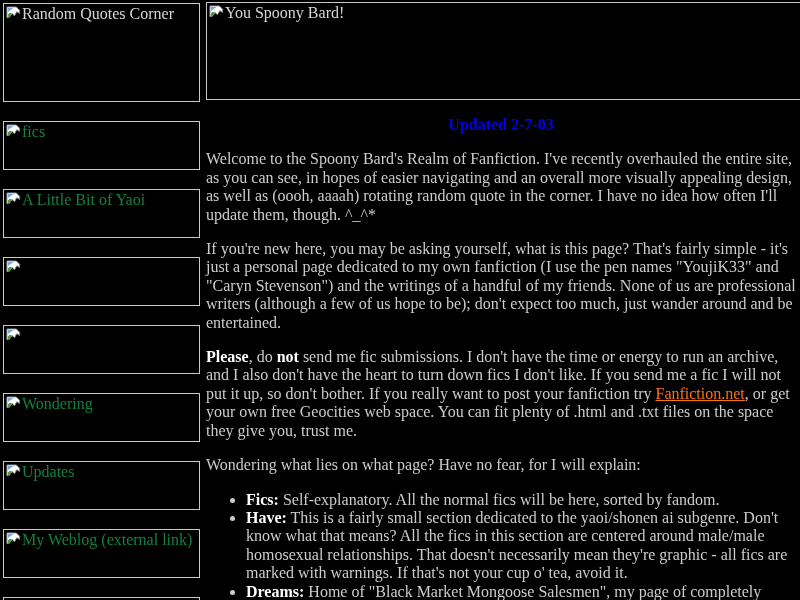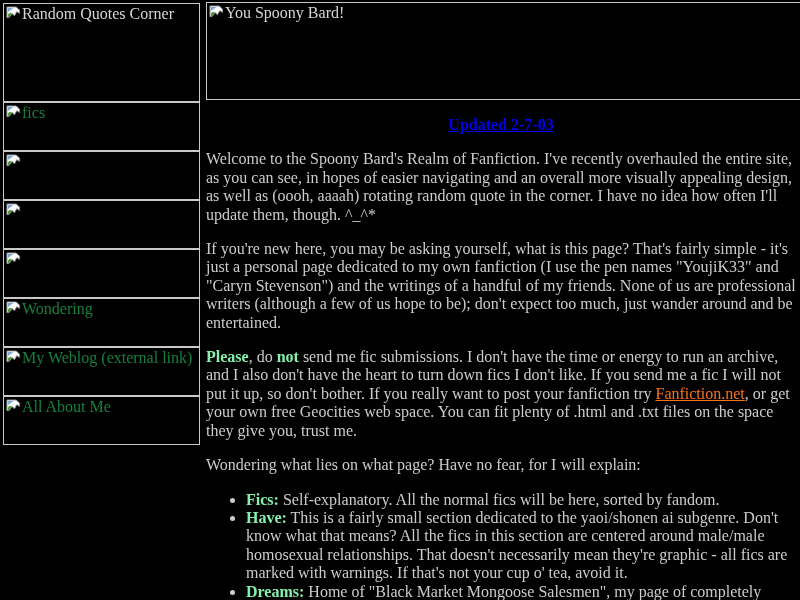--- a/index.html
+++ b/index.html
@@ -19,21 +19,21 @@
 
   
   .sidebar {
     width: 197px;
     flex-shrink: 0;
     margin: 3px 0 0 3px;
   }
   .cell {
     border: 1px solid #c9c9c9;
     height: 45px;
-    margin-bottom: 0;
+    margin-bottom: 19px;
     padding: 1px 2px;
     overflow: hidden;
     line-height: 18px;
   }
   .cell.tall { height: 95px; }
   .cell a { color: #15803d; text-decoration: none; cursor: pointer; }
   .cell .alt-plain { color: #d6d6d6; }
   .bimg {
     display: inline-block;
     width: 15px; height: 15px;
@@ -51,23 +51,23 @@
     width: 758px;           
     height: 98px;
     border: 1px solid #c9c9c9;
     margin-top: 2px;
     padding: 1px 2px;
     color: #d6d6d6;
     line-height: 18px;
   }
   .main p { margin: 16px 0; line-height: 18.4px; }
   .updated { text-align: center; }
-  .updated a { color: #0000ee; font-weight: bold; text-decoration: underline; cursor: pointer; }
+  .updated a { color: #0000ee; font-weight: bold; cursor: pointer; }
   .main a.inline-link { color: #f97316; text-decoration: underline; cursor: pointer; }
-  b { color: #86efac; }
+  b { color: #ffffff; }
   ul { margin: 16px 0; padding-left: 40px; }
   li { line-height: 18.4px; }
 </style>
 </head>
 <body>
 
 <svg width="0" height="0" style="position:absolute">
   <defs>
     <g id="broken-img">
       <polygon points="1,1 11,1 14.5,4.5 14.5,8 11.5,6 9,10.5 6.5,8 3.5,12 1,12.5" fill="#ffffff" stroke="#8a8a8a" stroke-width="1" stroke-linejoin="round"></polygon>
@@ -86,36 +86,41 @@
           </svg></span><span class="alt-plain">Random Quotes Corner</span>
     </div>
     <div class="cell">
       <span class="bimg"><svg width="15" height="15" viewBox="0 0 16 16">
             <use href="#broken-img"></use>
           </svg></span><a>fics</a>
     </div>
     <div class="cell">
       <span class="bimg"><svg width="15" height="15" viewBox="0 0 16 16">
             <use href="#broken-img"></use>
-          </svg></span>
+          </svg></span><a>A Little Bit of Yaoi</a>
     </div>
     <div class="cell">
       <span class="bimg"><svg width="15" height="15" viewBox="0 0 16 16">
             <use href="#broken-img"></use>
           </svg></span>
     </div>
     <div class="cell">
       <span class="bimg"><svg width="15" height="15" viewBox="0 0 16 16">
             <use href="#broken-img"></use>
           </svg></span>
     </div>
     <div class="cell">
       <span class="bimg"><svg width="15" height="15" viewBox="0 0 16 16">
             <use href="#broken-img"></use>
           </svg></span><a>Wondering</a>
+    </div>
+    <div class="cell">
+      <span class="bimg"><svg width="15" height="15" viewBox="0 0 16 16">
+            <use href="#broken-img"></use>
+          </svg></span><a>Updates</a>
     </div>
     <div class="cell">
       <span class="bimg"><svg width="15" height="15" viewBox="0 0 16 16">
             <use href="#broken-img"></use>
           </svg></span><a>My Weblog (external link)</a>
     </div>
     <div class="cell">
       <span class="bimg"><svg width="15" height="15" viewBox="0 0 16 16">
             <use href="#broken-img"></use>
           </svg></span><a>All About Me</a>

